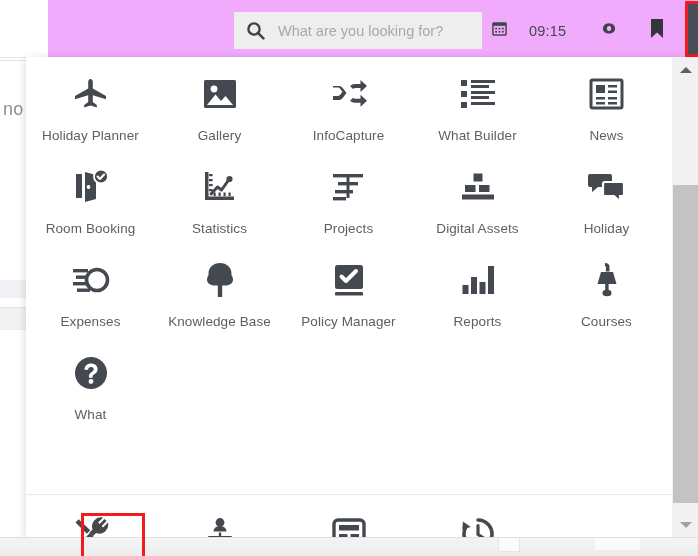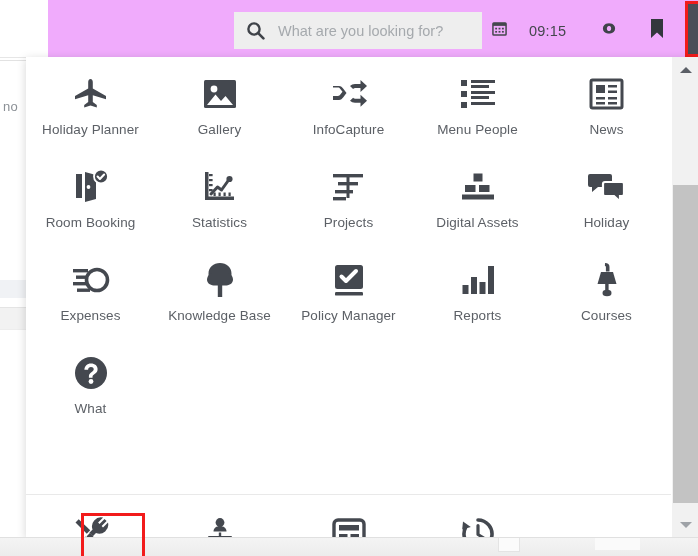--- a/index.html
+++ b/index.html
@@ -18,21 +18,21 @@
   }
 
   
   .bg-layer { position: absolute; inset: 0; background: #ffffff; }
   .bg-left-rule {
     position: absolute; left: 0; top: 60px; width: 30px; height: 1px;
     background: #e2e2e2;
   }
   .bg-text-no {
     position: absolute; left: 3px; top: 99px;
-    font-size: 13px; color: #8b9096; letter-spacing: .2px;
+    font-size: 18px; color: #8b9096; letter-spacing: .2px;
   }
   .bg-strip-a {
     position: absolute; left: 0; top: 280px; width: 26px; height: 18px;
     background: #f0f2f5;
   }
   .bg-strip-b {
     position: absolute; left: 0; top: 308px; width: 26px; height: 22px;
     background: #f2f2f2;
   }
   .bg-rule-b {
@@ -131,21 +131,21 @@
     padding-top: 16px;
     cursor: pointer;
     position: relative;
   }
   .app-icon {
     height: 42px; display: flex; align-items: center; justify-content: center;
     color: #44484f;
   }
   .app-icon svg { display: block; fill: #44484f; }
   .app-label {
-    margin-top: 7px;
+    margin-top: 13px;
     font-size: 13.5px; color: #5c6066; text-align: center;
     letter-spacing: .1px; white-space: nowrap;
   }
   .row-divider {
     position: absolute; left: 0; top: 437px; width: 645px; height: 1px;
     background: #e9e9e9;
   }
   .apps-grid-bottom {
     position: absolute; left: 0; top: 438px;
     display: grid; grid-template-columns: repeat(5, 1fr);
@@ -302,21 +302,21 @@
               <rect x="1" y="2" width="6" height="6"></rect>
               <rect x="1" y="13" width="6" height="6"></rect>
               <rect x="1" y="24" width="6" height="6"></rect>
               <rect x="11" y="2" width="24" height="3"></rect>
               <rect x="11" y="7" width="18" height="3"></rect>
               <rect x="11" y="13" width="24" height="3"></rect>
               <rect x="11" y="18" width="18" height="3"></rect>
               <rect x="11" y="24" width="24" height="3"></rect>
             </svg>
           </span>
-          <span class="app-label">Menu People</span>
+          <span class="app-label">What Builder</span>
         </div>
 
         <div class="app-tile">
           <span class="app-icon">
             <svg width="36" height="32" viewBox="0 0 36 32">
               <rect x="2" y="2" width="31" height="28" rx="1.5" fill="none" stroke="#44484f" stroke-width="3"></rect>
               <rect x="7" y="7" width="9" height="8"></rect>
               <rect x="19" y="7" width="9" height="2.5"></rect>
               <rect x="19" y="12.5" width="9" height="2.5"></rect>
               <rect x="7" y="19" width="9" height="2.5"></rect>

